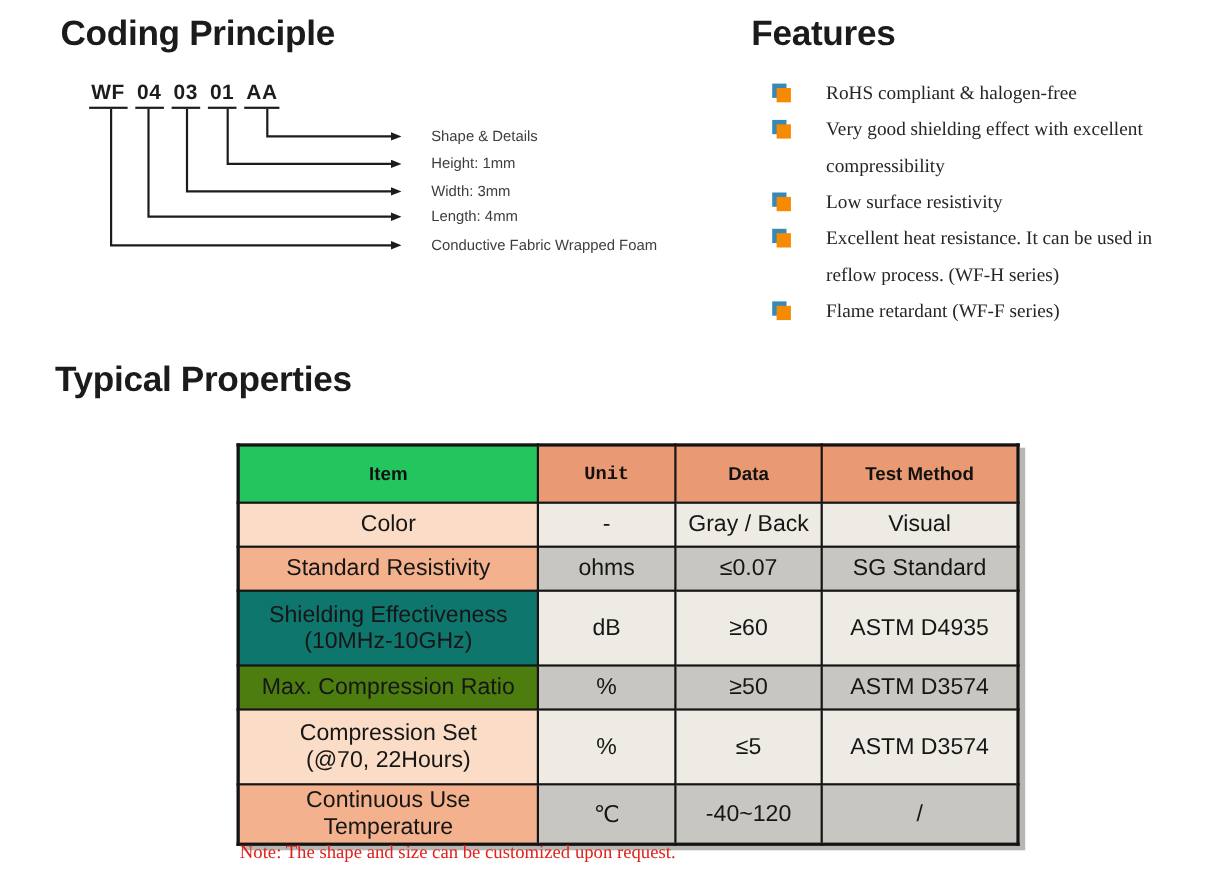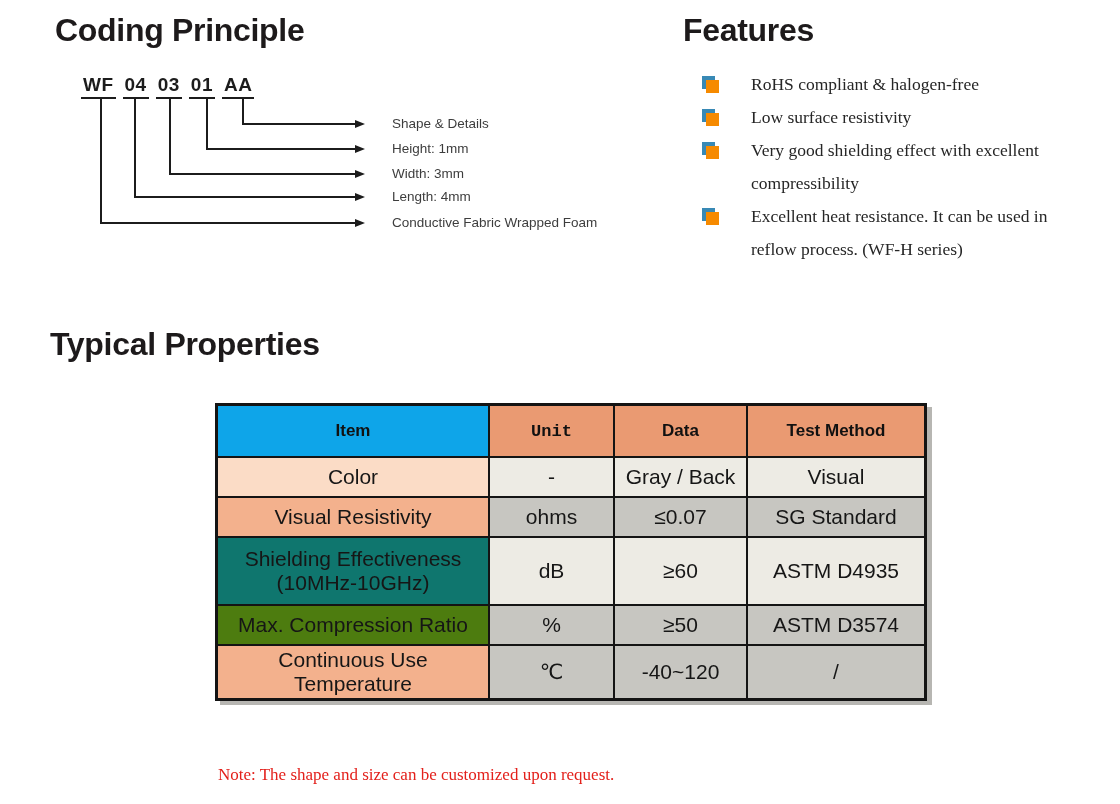--- a/index.html
+++ b/index.html
@@ -96,75 +96,89 @@
         <span class="sq-blue" style="background:#3889b5;"></span>
         <span class="sq-orange" style="background:#f68a00;"></span>
       </span>
       <span class="feature-text">RoHS compliant &amp; halogen-free</span>
     </li>
     <li class="feature-item">
       <span class="bullet">
         <span class="sq-blue" style="background:#3889b5;"></span>
         <span class="sq-orange" style="background:#f68a00;"></span>
       </span>
-      <span class="feature-text">Low surface resistivity</span>
+      <span class="feature-text">Very good shielding effect with excellent compressibility</span>
     </li>
     <li class="feature-item">
       <span class="bullet">
         <span class="sq-blue" style="background:#3889b5;"></span>
         <span class="sq-orange" style="background:#f68a00;"></span>
       </span>
-      <span class="feature-text">Very good shielding effect with excellent compressibility</span>
+      <span class="feature-text">Low surface resistivity</span>
     </li>
     <li class="feature-item">
       <span class="bullet">
         <span class="sq-blue" style="background:#3889b5;"></span>
         <span class="sq-orange" style="background:#f68a00;"></span>
       </span>
       <span class="feature-text">Excellent heat resistance. It can be used in reflow process. (WF-H series)</span>
     </li>
+    <li class="feature-item">
+      <span class="bullet">
+        <span class="sq-blue" style="background:#3889b5;"></span>
+        <span class="sq-orange" style="background:#f68a00;"></span>
+      </span>
+      <span class="feature-text">Flame retardant (WF-F series)</span>
+    </li>
   </ul>
 
   <div class="h1" style="left:50px; top:326px;">Typical Properties</div>
 
   <table class="props-table">
     <thead>
       <tr>
-        <th class="col-item" style="background:#0ea5e9;">Item</th>
+        <th class="col-item" style="background:#22c55e;">Item</th>
         <th class="col-unit" style="background:#ea9a72;font-family:Liberation Mono, monospace;">Unit</th>
         <th class="col-data" style="background:#ea9a72;">Data</th>
         <th class="col-test" style="background:#ea9a72;">Test Method</th>
       </tr>
     </thead>
     <tbody>
       <tr class="row-normal">
         <td class="col-item" style="background:#fbdcc6;">Color</td>
         <td class="col-unit" style="background:#edebe4;">-</td>
         <td class="col-data" style="background:#edebe4;">Gray / Back</td>
         <td class="col-test" style="background:#edebe4;">Visual</td>
       </tr>
       <tr class="row-normal">
-        <td class="col-item" style="background:#f3b18d;">Visual Resistivity</td>
+        <td class="col-item" style="background:#f3b18d;">Standard Resistivity</td>
         <td class="col-unit" style="background:#c7c6c1;">ohms</td>
         <td class="col-data" style="background:#c7c6c1;">≤0.07</td>
         <td class="col-test" style="background:#c7c6c1;">SG Standard</td>
       </tr>
       <tr class="row-tall">
         <td class="col-item" style="background:#0f766e;">Shielding Effectiveness
 (10MHz-10GHz)</td>
         <td class="col-unit" style="background:#edebe4;">dB</td>
         <td class="col-data" style="background:#edebe4;">≥60</td>
         <td class="col-test" style="background:#edebe4;">ASTM D4935</td>
       </tr>
       <tr class="row-normal">
         <td class="col-item" style="background:#4d7c0f;">Max. Compression Ratio</td>
         <td class="col-unit" style="background:#c7c6c1;">%</td>
         <td class="col-data" style="background:#c7c6c1;">≥50</td>
         <td class="col-test" style="background:#c7c6c1;">ASTM D3574</td>
       </tr>
+      <tr class="row-tall">
+        <td class="col-item" style="background:#fbdcc6;">Compression Set
+(@70, 22Hours)</td>
+        <td class="col-unit" style="background:#edebe4;">%</td>
+        <td class="col-data" style="background:#edebe4;">≤5</td>
+        <td class="col-test" style="background:#edebe4;">ASTM D3574</td>
+      </tr>
       <tr class="row-normal">
         <td class="col-item" style="background:#f3b18d;">Continuous Use Temperature</td>
         <td class="col-unit" style="background:#c7c6c1;">℃</td>
         <td class="col-data" style="background:#c7c6c1;">-40~120</td>
         <td class="col-test" style="background:#c7c6c1;">/</td>
       </tr>
     </tbody>
   </table>
 
   <div class="note">Note: The shape and size can be customized upon request.</div>

